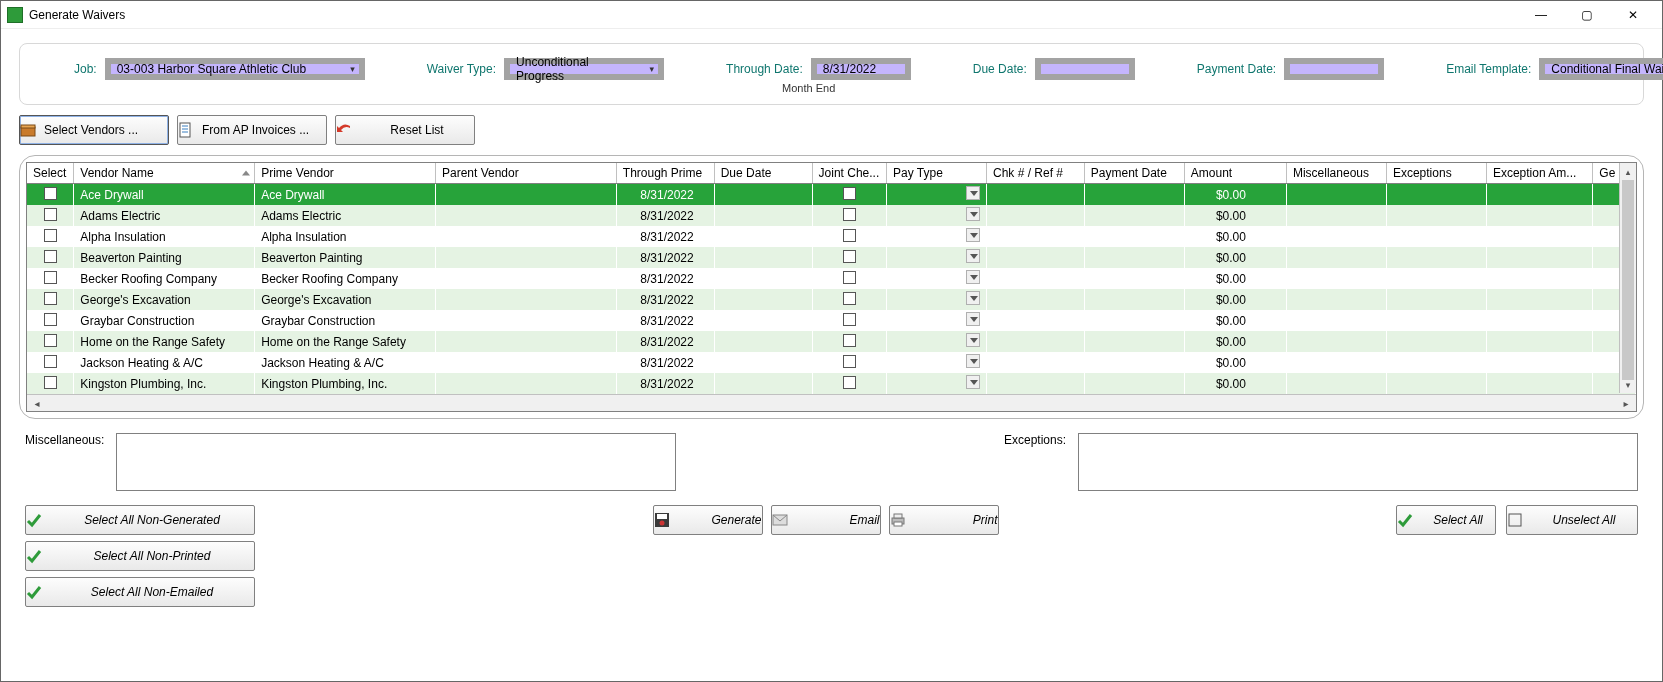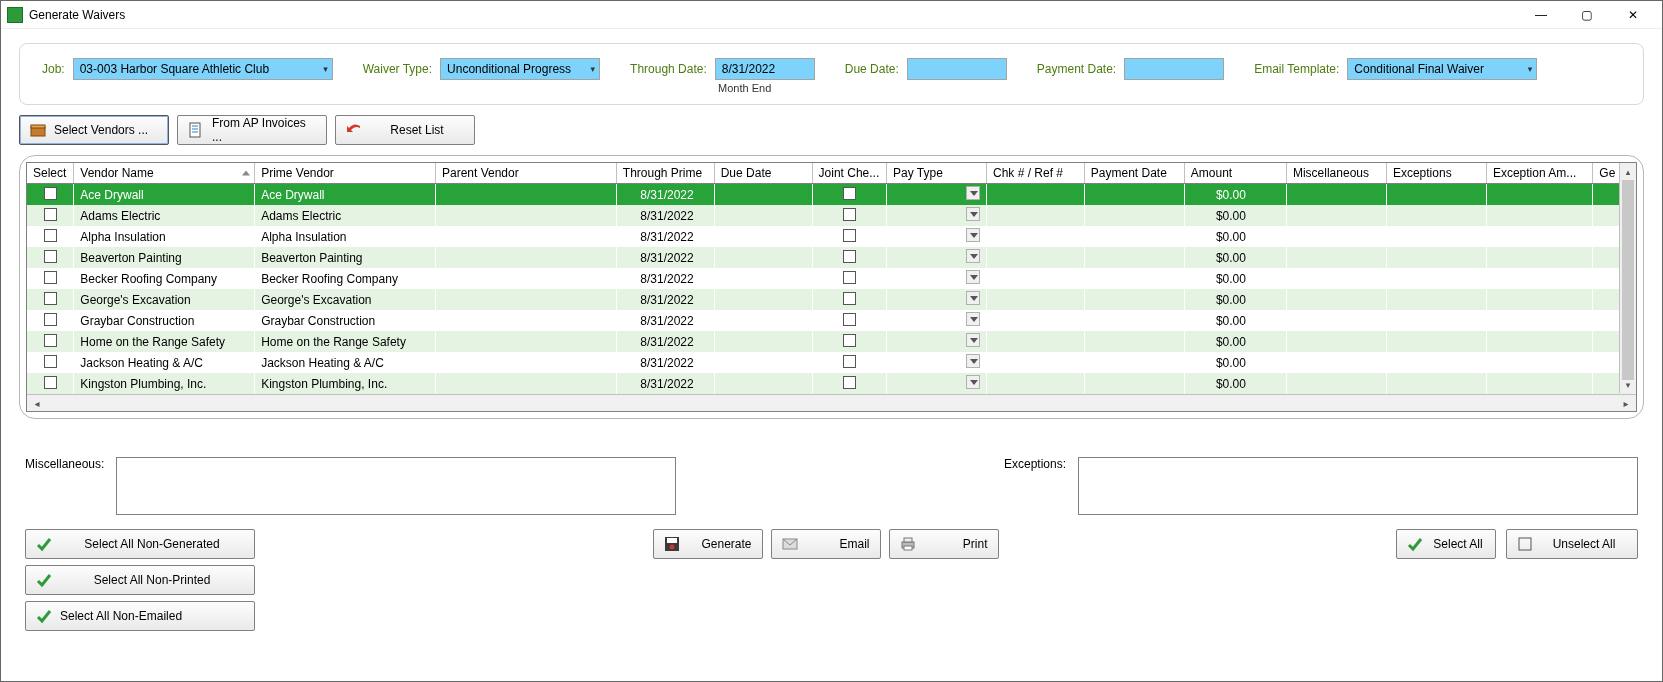--- a/index.html
+++ b/index.html
@@ -7,27 +7,27 @@
   .window { width:1663px; height:682px; border:1px solid #666; background:#fff; position:relative; display:flex; flex-direction:column; }
   .titlebar { height:28px; display:flex; align-items:center; padding:0 6px; background:#fff; border-bottom:1px solid #eee;}
   .titlebar .app-icon { width:16px; height:16px; background:#2e9b3a; border:1px solid #1f6f28; margin-right:6px; display:inline-block;}
   .titlebar .title { flex:1; color:#000; font-size:12px;}
   .win-btns { display:flex; gap:0;}
   .win-btn { width:46px; height:28px; display:flex; align-items:center; justify-content:center; color:#000; cursor:default;}
   .content { flex:1; padding:14px 18px 8px 18px; display:flex; flex-direction:column; gap:10px; }
 
   .filters-panel { border:1px solid #d8d8d8; border-radius:8px; padding:14px 22px 10px 22px; display:flex; align-items:flex-start; gap:30px; flex-wrap:nowrap;}
   .ffield { display:flex; align-items:center; gap:8px;}
-  .ffield label { white-space:nowrap; color:#4d7c0f;}
-  .combo, .txt { height:22px; border:1px solid #a3a3a3; background:#7dd3fc; padding:0 20px 0 6px; display:flex; align-items:center; position:relative; min-width:80px;}
+  .ffield label { white-space:nowrap; color:#0f766e;margin-left:32px;}
+  .combo, .txt { height:22px; border:6px solid #a3a3a3; background:#c4b5fd; padding:0 20px 0 6px; display:flex; align-items:center; position:relative; min-width:80px;}
   .combo .caret { position:absolute; right:4px; top:50%; transform:translateY(-50%); font-size:9px; color:#333;}
   .sub { font-size:11px; color:#333; text-align:center; }
 
   .toolbar { display:flex; gap:8px; }
-  .btn { height:30px; border:1px solid #808080; background:linear-gradient(#fdfdfd,#e9e9e9); display:flex; align-items:center; padding:0 10px; gap:8px; cursor:default; border-radius:2px;}
+  .btn { height:30px; border:1px solid #808080; background:linear-gradient(#fdfdfd,#e9e9e9); display:flex; align-items:center; padding:0 0; gap:8px; cursor:default; border-radius:2px;}
   .btn.primary { border:1px solid #555; box-shadow:0 0 0 1px #8fb2e6 inset; }
   .btn .spacer { flex:1; }
   .btn svg { width:16px; height:16px; display:block; }
 
   .grid-panel { border:1px solid #b5b5b5; border-radius:16px; padding:6px; flex:0 0 auto; display:flex; flex-direction:column;}
   .grid-wrap { border:1px solid #808080; background:#fff; position:relative; }
   table { border-collapse:collapse; width:100%; table-layout:fixed;}
   thead th { background:#fff; border-right:1px solid #c0c0c0; border-bottom:1px solid #808080; text-align:left; padding:3px 6px; font-weight:400; white-space:nowrap; overflow:hidden; text-overflow:ellipsis; position:relative;}
   thead th.sortable::after { content:""; position:absolute; right:4px; top:50%; transform:translateY(-50%); border-left:4px solid transparent; border-right:4px solid transparent; border-bottom:5px solid #888;}
   tbody td { padding:2px 6px; white-space:nowrap; overflow:hidden; text-overflow:ellipsis; border-right:1px solid transparent;}
@@ -39,27 +39,27 @@
   .dd-cell { text-align:right; }
   .dd-arrow { display:inline-block; width:14px; height:14px; border:1px solid #b0b0b0; background:#f0f0f0; position:relative;}
   .dd-arrow::after{content:""; position:absolute; left:3px; top:4px; border-left:4px solid transparent; border-right:4px solid transparent; border-top:5px solid #555;}
   .amount { text-align:right; padding-right:40px;}
   .vscroll { position:absolute; right:0; top:0; bottom:18px; width:17px; background:#f0f0f0; border-left:1px solid #c0c0c0;}
   .vscroll .up, .vscroll .down { height:17px; display:flex; align-items:center; justify-content:center; font-size:9px; color:#555;}
   .vscroll .thumb { background:#c8c8c8; height:200px; margin:0 2px;}
   .hscroll { height:17px; background:#f0f0f0; border-top:1px solid #c0c0c0; display:flex; align-items:center; justify-content:space-between; padding:0 2px;}
   .hscroll .arrow { font-size:10px; color:#555; width:16px; text-align:center;}
 
-  .bottom-text-row { display:flex; gap:32px; padding:4px 6px 0 6px;margin-top:24px;}
+  .bottom-text-row { display:flex; gap:32px; padding:4px 6px 0 6px;}
   .bt-field { display:flex; gap:12px; align-items:flex-start;}
   .bt-field textarea { width:560px; height:58px; border:1px solid #808080; resize:none; padding:4px;}
   .bt-spacer { flex:1;}
   .exceptions textarea { width:560px;}
 
-  .bottom-buttons { display:flex; align-items:flex-start; padding:4px 6px 6px 6px; gap:4px;}
+  .bottom-buttons { display:flex; align-items:flex-start; padding:4px 6px 6px 6px; gap:4px;font-style:italic;}
   .left-stack { display:flex; flex-direction:column; gap:6px;}
   .wide-btn { width:230px; justify-content:flex-start;}
   .mid-actions { flex:1; display:flex; gap:8px; justify-content:center; align-items:flex-end; padding-bottom:4px;}
   .right-actions { display:flex; gap:10px; align-items:flex-start;}
   .action-btn { width:110px; justify-content:flex-start;}
 
   .col-select{width:44px;} .col-vendor{width:170px;} .col-prime{width:170px;} .col-parent{width:170px;}
   .col-through{width:92px;} .col-due{width:92px;} .col-joint{width:70px;} .col-pay{width:94px;}
   .col-chk{width:92px;} .col-pdate{width:94px;} .col-amount{width:96px;} .col-misc{width:94px;}
   .col-exc{width:94px;} .col-excamt{width:100px;} .col-gen{width:40px;}
@@ -411,21 +411,21 @@
               </svg>
             </span>
           <span style="flex:1;text-align:center">Select All Non-Printed</span>
         </div>
         <div class="btn wide-btn">
           <span>
               <svg viewBox="0 0 16 16">
                 <path d="M2 9 L6 13 L14 3" stroke="#2e9b3a" stroke-width="3" fill="none"></path>
               </svg>
             </span>
-          <span style="flex:1;">Select All Non-Emailed</span>
+          <span style="flex:1;text-align:center">Select All Non-Emailed</span>
         </div>
       </div>
 
       <div class="mid-actions">
         <div class="btn action-btn">
           <span>
               <svg viewBox="0 0 16 16">
                 <rect x="1" y="1" width="14" height="14" fill="#3a3a3a"></rect>
                 <rect x="3" y="2" width="10" height="5" fill="#fff"></rect>
                 <circle cx="8" cy="11" r="2.5" fill="#c33"></circle>

